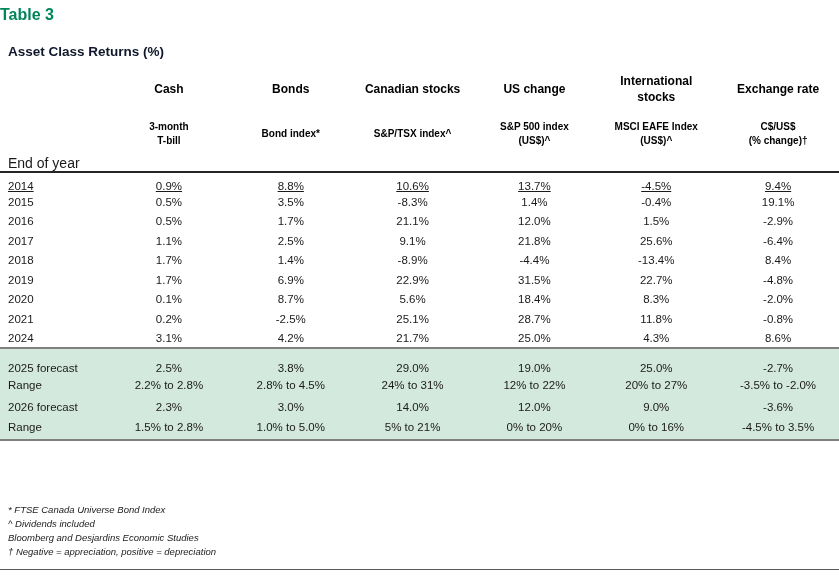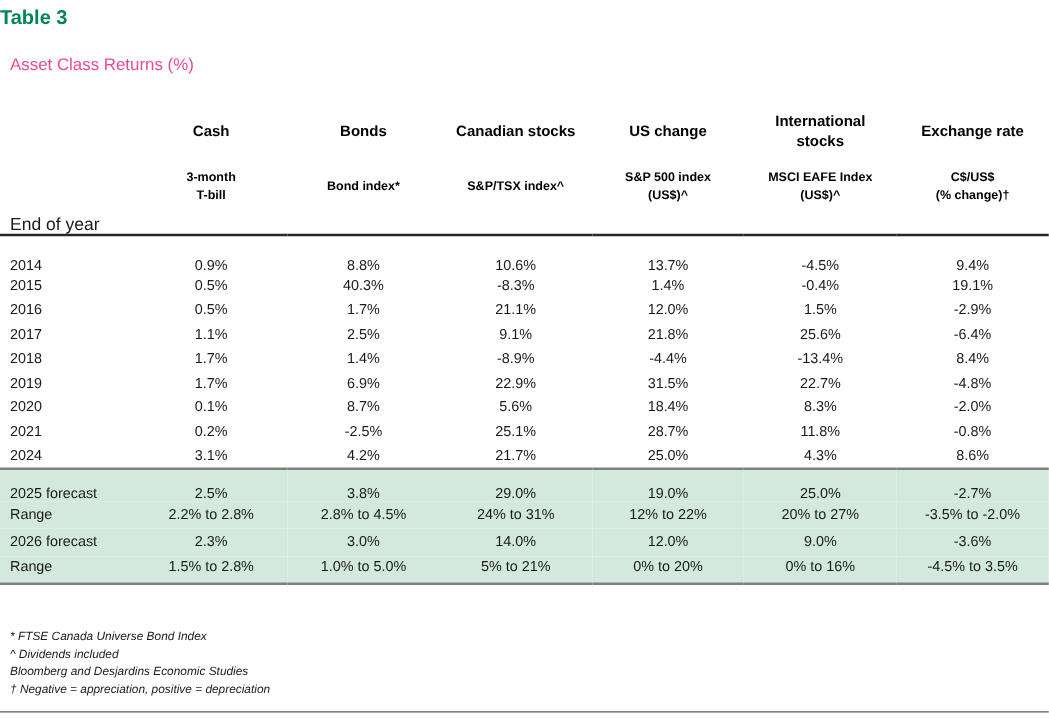--- a/index.html
+++ b/index.html
@@ -18,24 +18,24 @@
     position: relative;
     overflow: hidden;
   }
   .page { position: absolute; inset: 0; }
   .doc-title {
     position: absolute; left: 0; top: 6px;
     font-size: 16px; font-weight: bold; color: var(--accent);
   }
   .doc-subtitle {
     position: absolute; left: 8px; top: 44px;
-    font-size: 13.5px; font-weight: normal; color: #ec4899;
+    font-size: 13.5px; font-weight: bold; color: #0f172a;
   }
   table.returns {
-    position: absolute; left: 0; top: 80px;
+    position: absolute; left: 0; top: 64px;
     width: 839px;
     border-collapse: collapse;
     table-layout: fixed;
   }
   col.c-label { width: 108px; }
   col.c-data  { width: 121.8px; }
 
   th, td { font-weight: normal; }
   .group-row th {
     height: 50px;
@@ -55,21 +55,21 @@
   }
   .endofyear-row td {
     height: 18px;
     border-bottom: 2px solid var(--rule-dark);
     font-size: 14px;
     vertical-align: bottom;
     padding-bottom: 0;
   }
   td.rowlabel { text-align: left; padding-left: 8px; }
   tbody td { text-align: center; font-size: 11.5px; height: 19.5px; vertical-align: middle; }
-  tbody[data-name="history-body"] tr:first-child td { padding-top: 18px; }
+  tbody[data-name="history-body"] tr:first-child td { padding-top: 7px; text-decoration: underline; }
   tbody[data-name="forecast-body"] td {
     background: var(--band);
     height: 22px;
   }
   tbody[data-name="forecast-body"] tr:first-child td { border-top: 2px solid var(--rule-gray); padding-top: 13px; }
   tbody[data-name="forecast-body"] tr:last-child td { border-bottom: 2px solid var(--rule-gray); padding-bottom: 3px; }
 
   .footnotes {
     position: absolute; left: 8px; top: 503px;
     font-size: 9.5px; line-height: 14px; color: var(--ink); font-style: italic;
@@ -137,21 +137,21 @@
           <td data-name="cell-value">0.9%</td>
           <td data-name="cell-value">8.8%</td>
           <td data-name="cell-value">10.6%</td>
           <td data-name="cell-value">13.7%</td>
           <td data-name="cell-value">-4.5%</td>
           <td data-name="cell-value">9.4%</td>
         </tr>
         <tr data-name="year-row">
           <td class="rowlabel" data-name="row-label">2015</td>
           <td data-name="cell-value">0.5%</td>
-          <td data-name="cell-value">40.3%</td>
+          <td data-name="cell-value">3.5%</td>
           <td data-name="cell-value">-8.3%</td>
           <td data-name="cell-value">1.4%</td>
           <td data-name="cell-value">-0.4%</td>
           <td data-name="cell-value">19.1%</td>
         </tr>
         <tr data-name="year-row">
           <td class="rowlabel" data-name="row-label">2016</td>
           <td data-name="cell-value">0.5%</td>
           <td data-name="cell-value">1.7%</td>
           <td data-name="cell-value">21.1%</td>

